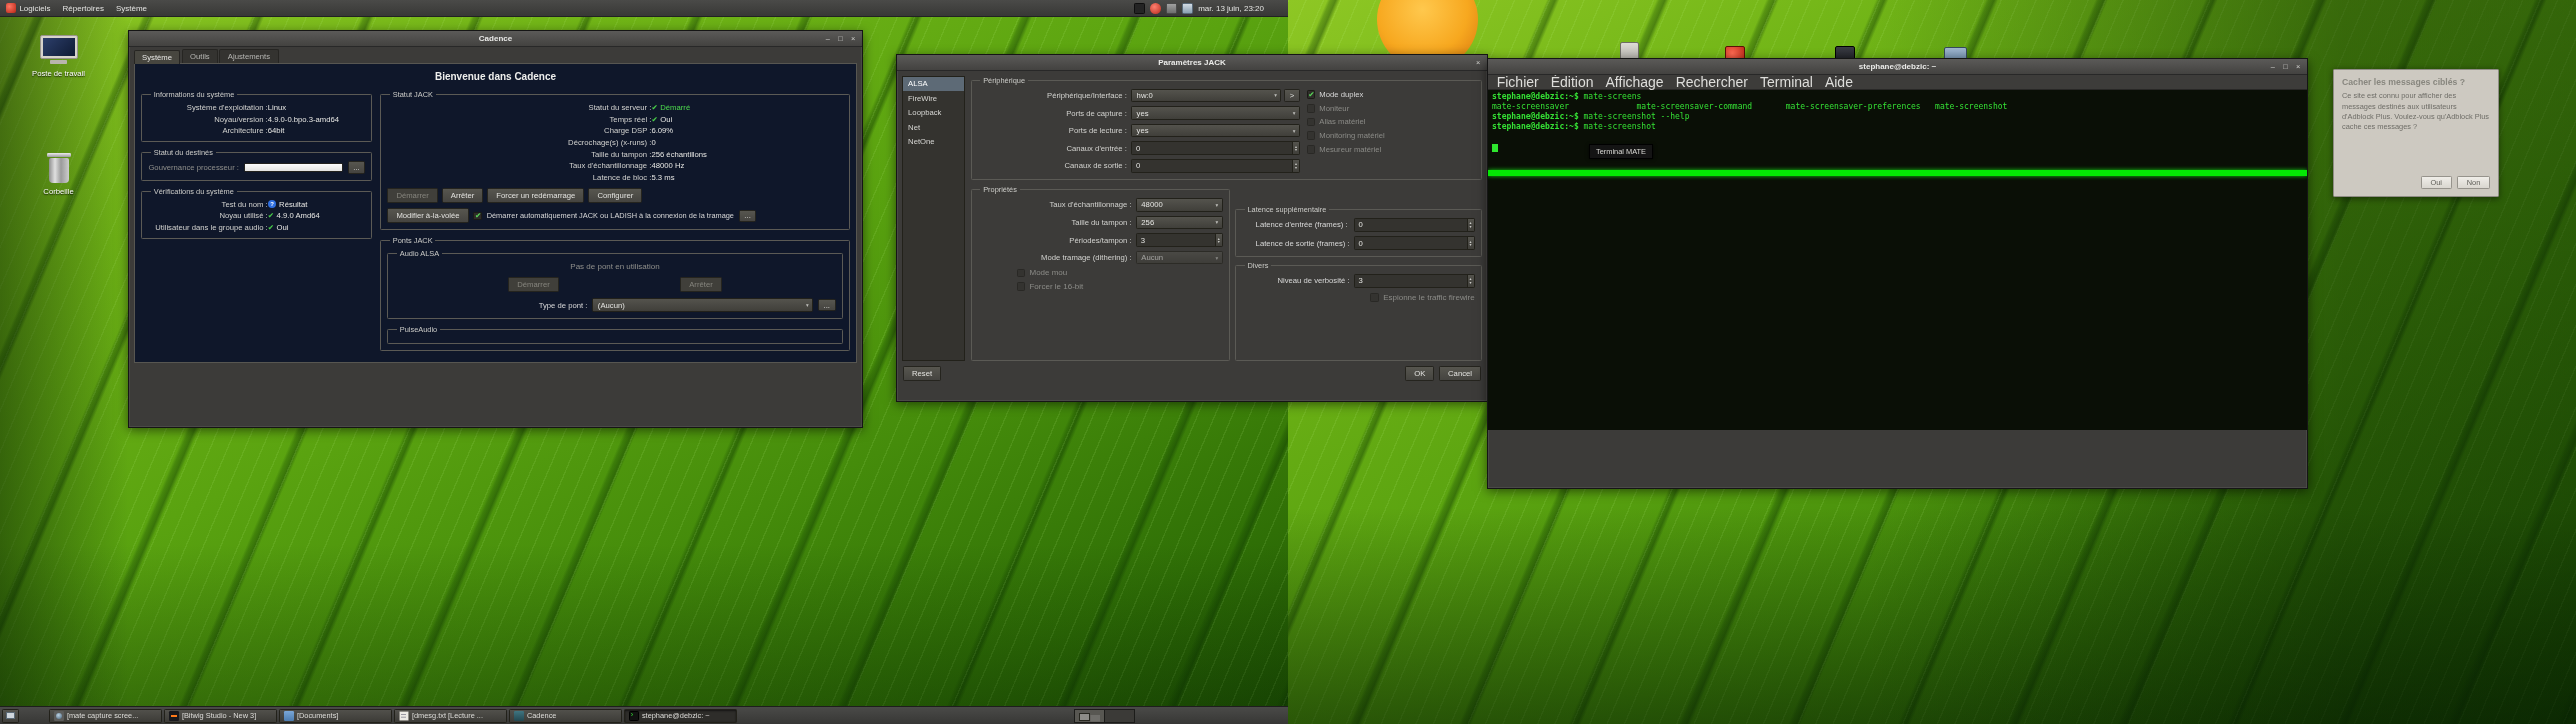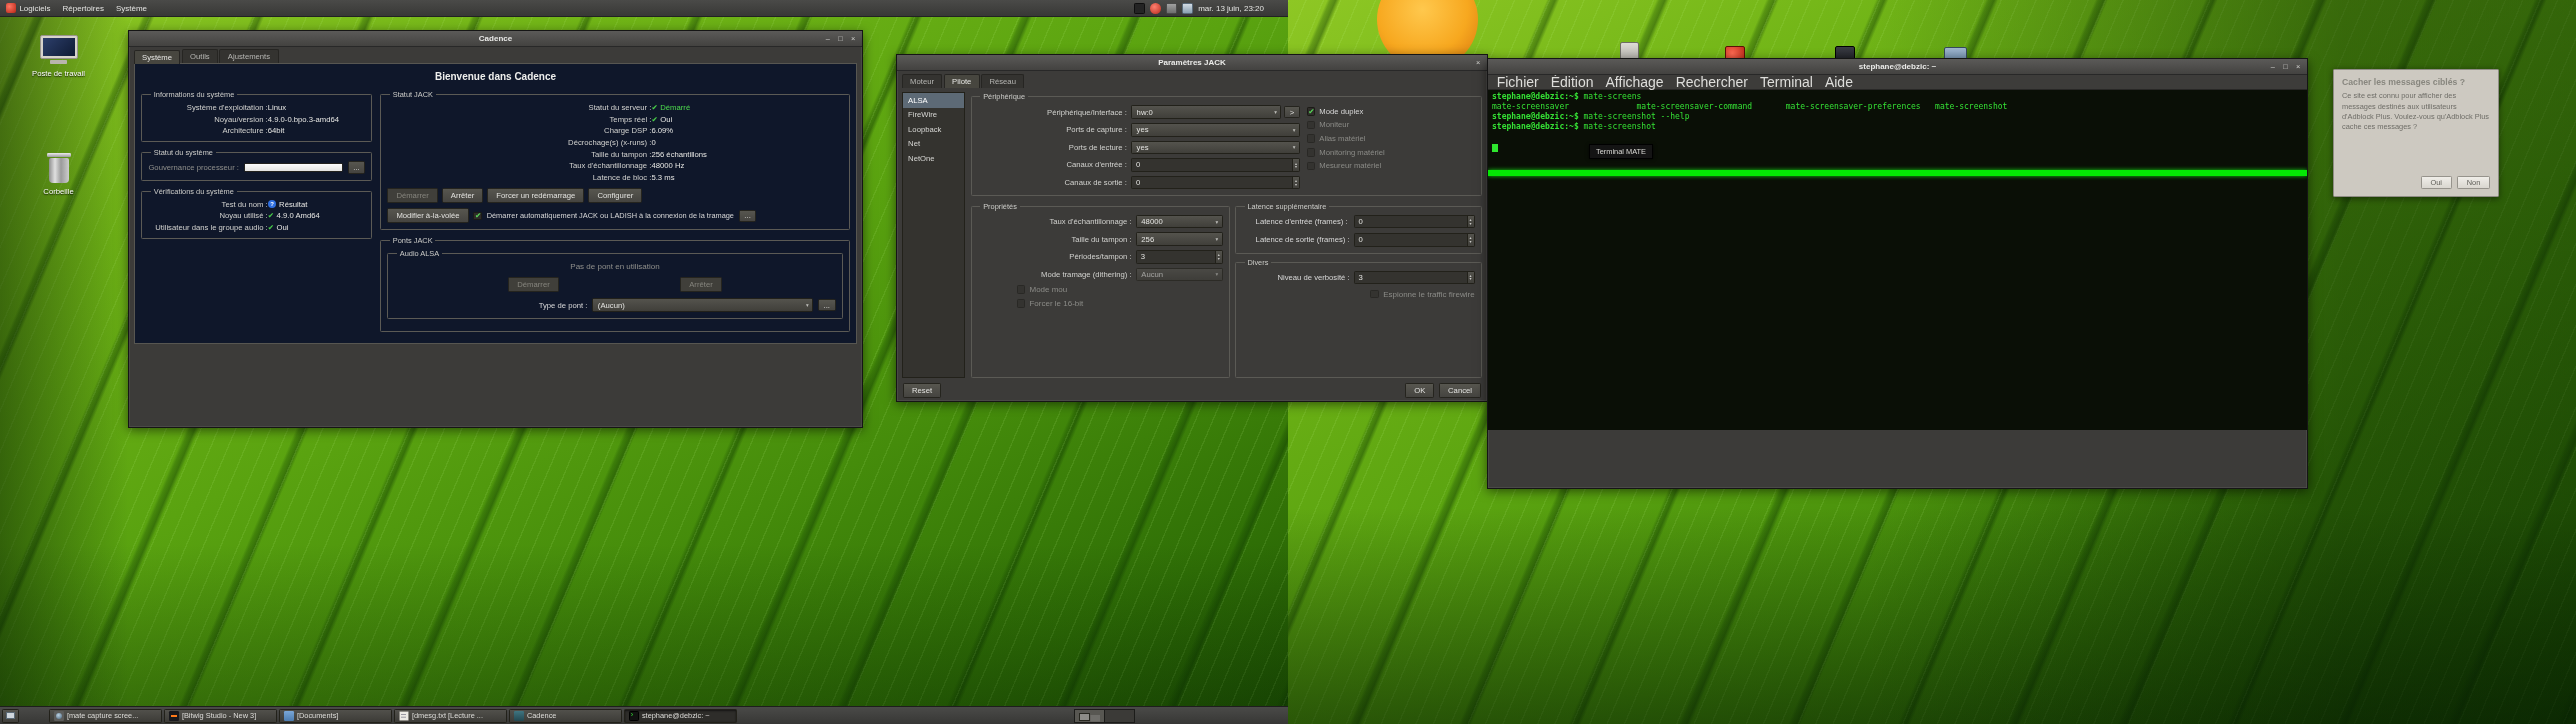--- a/index.html
+++ b/index.html
@@ -288,21 +288,21 @@
             <div class="kv">
               <span class="k">Système d'exploitation :</span>
               <span class="v">Linux</span>
               <span class="k">Noyau/version :</span>
               <span class="v">4.9.0-0.bpo.3-amd64</span>
               <span class="k">Architecture :</span>
               <span class="v">64bit</span>
             </div>
           </fieldset>
           <fieldset class="group">
-            <legend>Statut du système</legend>
+            <legend>Statut du destinés</legend>
             <div class="cpu-row">
               <span class="dim">Gouvernance processeur :</span>
               <span class="pbar"></span>
               <button class="btn sm">...</button>
             </div>
           </fieldset>
           <fieldset class="group">
             <legend>Vérifications du système</legend>
             <div class="kv">
               <span class="k">Test du nom :</span>
@@ -374,37 +374,35 @@
               </div>
               <div class="type-row">
                 <span style="margin-left:auto;">Type de pont :</span>
                 <div class="combo">
                   <span>(Aucun)</span>
                   <span class="arrow">▾</span>
                 </div>
                 <button class="btn sm">...</button>
               </div>
             </fieldset>
+            <fieldset class="group slim" style="margin-bottom:0;">
+              <legend>PulseAudio</legend>
+            </fieldset>
           </fieldset>
         </div>
       </div>
     </div>
   </div>
 
   <div class="window jackwin">
     <div class="titlebar">
       <span class="tb-title">Paramètres JACK</span>
       <span class="tb-btns">
           <span class="tb-btn">×</span>
         </span>
-    </div>
-    <div class="tabs">
-      <div class="tab">Moteur</div>
-      <div class="tab active">Pilote</div>
-      <div class="tab">Réseau</div>
     </div>
     <div class="jk-main">
       <div class="jk-side">
         <div class="jk-item sel">ALSA</div>
         <div class="jk-item">FireWire</div>
         <div class="jk-item">Loopback</div>
         <div class="jk-item">Net</div>
         <div class="jk-item">NetOne</div>
       </div>
       <div class="jk-pane">
@@ -507,21 +505,21 @@
                   <span>Mode mou</span>
                   </span>
                 <span class="cbrow dis">
                     <span class="cb off"></span>
                   <span>Forcer le 16-bit</span>
                   </span>
               </div>
             </fieldset>
           </div>
           <div class="rcol">
-            <fieldset class="group" style="margin-bottom:0;">
+            <fieldset class="group" style="margin-bottom:0;margin-top:20px;">
               <legend>Latence supplémentaire</legend>
               <div class="lrow">
                 <span class="k">Latence d'entrée (frames) :</span>
                 <span class="spin">
                   <span class="val">0</span>
                   <span class="sbtns">
                       <span>▴</span>
                       <span>▾</span>
                     </span>
                 </span>

